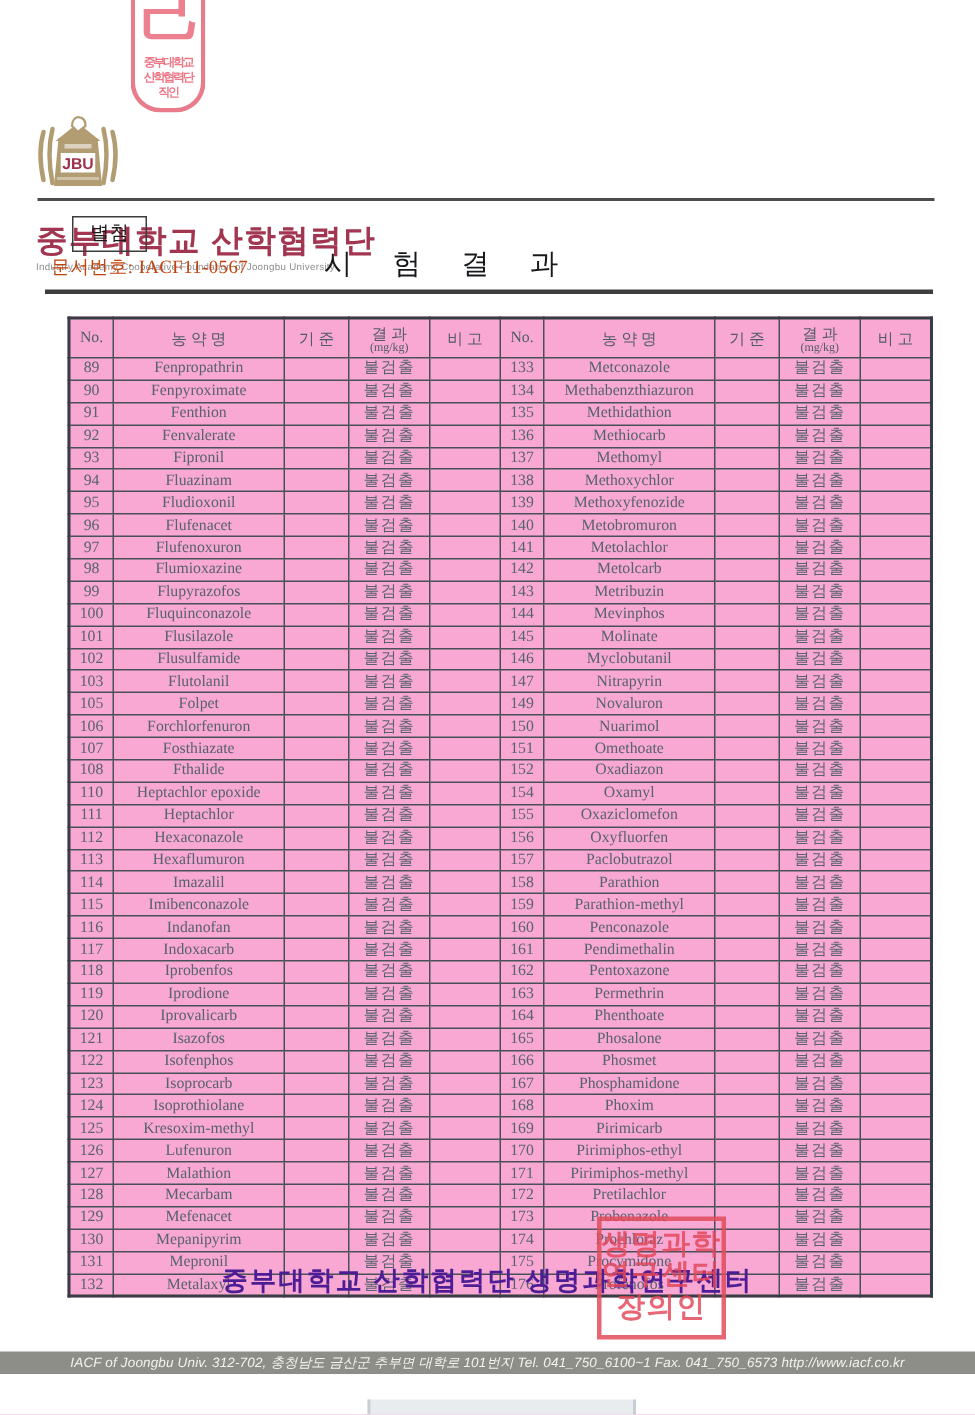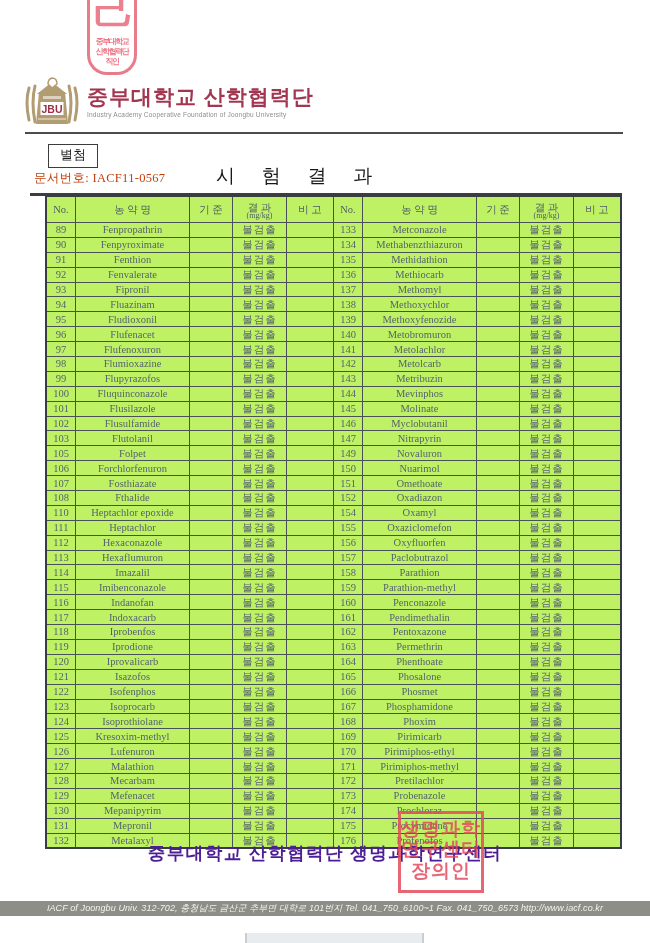--- a/index.html
+++ b/index.html
@@ -14,40 +14,40 @@
   #stamp-top .big-glyph{position:absolute;top:-8px;left:6px;font-size:36px;line-height:40px;
     color:rgba(230,85,105,.75);font-weight:bold;transform:scaleX(1.15);}
   #stamp-top .seal-row{position:absolute;left:0;width:100%;text-align:center;
     font-size:8px;letter-spacing:-1.5px;color:rgba(230,85,105,.8);font-weight:bold;
     filter:blur(.3px);white-space:nowrap;}
   #stamp-top .r1{top:36px;}
   #stamp-top .r2{top:46px;}
   #stamp-top .r3{top:56px;}
 
   
-  #org-header{left:24px;top:76px;display:flex;align-items:flex-start;gap:7px;}
+  #org-header{left:24px;top:76px;display:flex;align-items:flex-start;gap:7px;flex-direction:column;}
   #org-title{color:#a23650;font-size:21px;font-weight:bold;letter-spacing:1px;
     font-family:"Liberation Sans","DejaVu Sans",sans-serif;line-height:26px;margin-top:8px;}
   #org-subtitle{color:#8d8d8d;font-size:6.5px;letter-spacing:.2px;
     font-family:"Liberation Sans","DejaVu Sans",sans-serif;margin-top:1px;}
 
   
   #rule-1{left:25px;top:132px;width:598px;height:2px;background:#4c4c4c;}
   #rule-2{left:30px;top:193px;width:592px;height:3px;background:#3d3d3d;}
 
   
   #attachment-box{left:48px;top:144px;border:1.5px solid #3c3c3c;padding:1px 11px 3px;
     font-size:13px;color:#1c1c1c;}
   #doc-no-line{left:34px;top:170px;font-size:12.5px;color:#c2410c;letter-spacing:.3px;}
   #page-title{left:180px;top:163px;width:230px;text-align:center;font-size:19px;
     color:#16181b;font-weight:500;word-spacing:18px;letter-spacing:2px;}
 
   
-  #results-table{left:45px;top:195px;border-collapse:collapse;table-layout:fixed;
-    background:#bef264;}
+  #results-table{left:45px;top:211px;border-collapse:collapse;table-layout:fixed;
+    background:#f9a8d4;}
   #results-table th,#results-table td{border:1px solid #4a5058;overflow:hidden;
     white-space:nowrap;text-align:center;padding:0;}
   #results-table{border:2px solid #383d43;}
   #results-table th{height:25px;font-weight:normal;font-size:10.5px;color:#4f5b68;}
   #results-table th .unit{display:block;font-size:8px;line-height:7px;margin-top:-1px;}
   #results-table th .res-main{display:block;line-height:11px;margin-top:2px;}
   #results-table td{height:13.9px;line-height:13px;font-size:10.5px;color:#56626f;}
   td.c-res{font-size:9.5px;color:#76818d;letter-spacing:1px;}
   td.c-no{color:#4f5b68;}
   .c-no{width:28px;}

